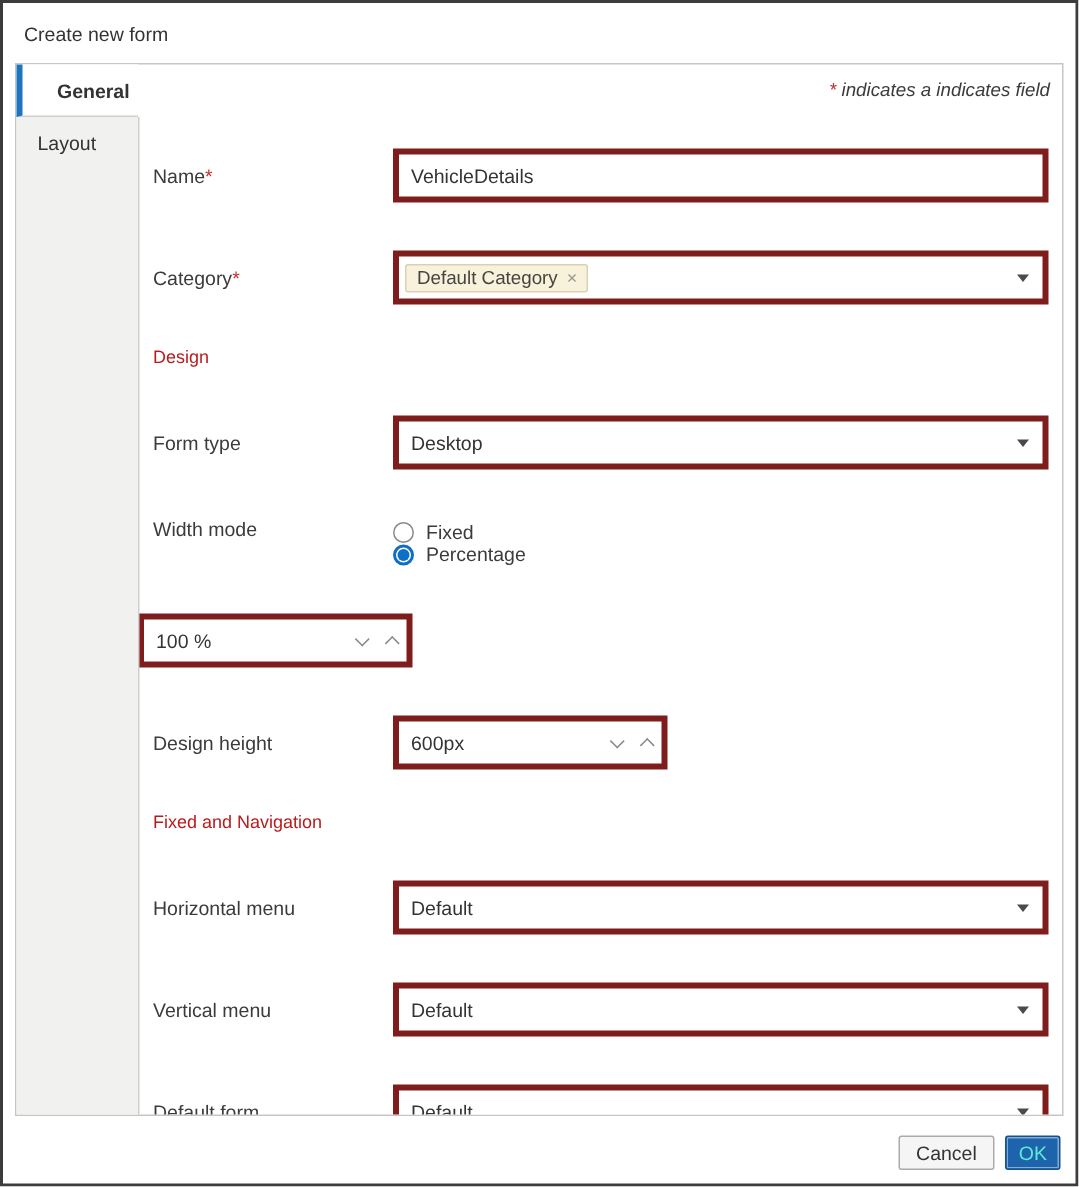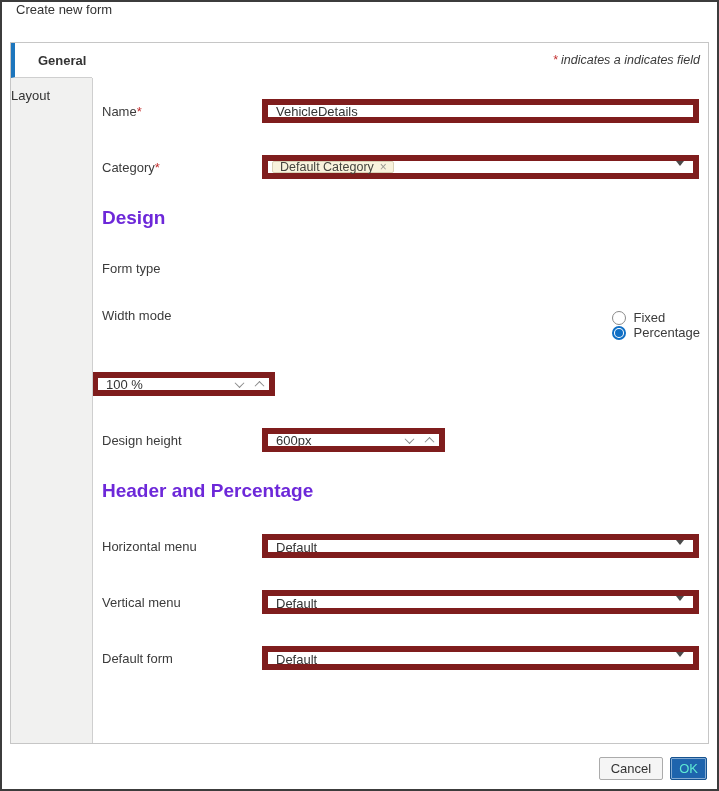--- a/index.html
+++ b/index.html
@@ -2,67 +2,67 @@
 <html><head>
 <meta charset="utf-8">
 <style>
   * { margin:0; padding:0; box-sizing:border-box; }
   html,body { width:719px; height:791px; background:#fff; font-family:"Liberation Sans", sans-serif; }
   .dialog {
     position:relative; width:719px; height:791px;
     border:2px solid #3c3c3c; background:#fff; overflow:hidden;
   }
   .dialog-title {
-    position:absolute; top:0; left:14px;
+    position:absolute; top:13px; left:14px;
     font-size:13px; color:#333;
   }
   
   .panel {
     position:absolute; left:8px; right:8px; top:40px; bottom:45px;
     border:1px solid #c6c6c6; background:#fff; display:flex;
   }
   .panel-divider {
     position:absolute; left:81px; top:35px; bottom:0; width:1px; background:#cfcfcf;
   }
   .sidebar { width:81px; background:#f1f1f0; flex-shrink:0; }
   .tab {
     height:35px; display:flex; align-items:center;
     font-size:13px; color:#333; cursor:pointer;
   }
   .tab.active {
     background:#fff; font-weight:bold;
     border-left:4px solid #1d76bd; border-bottom:1px solid #cfcfcf;
     padding-left:23px; position:relative; z-index:2;
   }
-  .tab.inactive { }
+  .tab.inactive { padding-left:14px; }
   
   .content { flex:1; padding:6px 8px 0 0; overflow:hidden; }
   .note {
     text-align:right; font-style:italic; font-size:12.5px; color:#3b3b3b;
     margin:4px 0 16px 0;
   }
   .note .star { color:#c22f2f; font-style:italic; }
   .row { display:flex; align-items:center; margin-bottom:10px;margin-top:32px; }
-  .row.align-top { align-items:flex-start;justify-content:space-between; }
+  .row.align-top { align-items:flex-start; }
   .flabel {
     width:170px; padding-left:10px; flex-shrink:0;
     font-size:13px; color:#3b3b3b;
   }
   .flabel .star { color:#c22f2f; }
   .section-title {
-    font-size:19px; font-weight:bold; color:#6d28d9;
+    font-size:12px; font-weight:normal; color:#b91c1c;
     margin:28px 0 14px 10px;
   }
   .text-input, .select, .spinner {
-    height:24px; border:6px solid #7f1d1d; background:#fff;
+    height:36px; border:4px solid #7f1d1d; background:#fff;
     font-size:13px; color:#333; font-family:inherit;
   }
   .text-input { width:437px; padding:0 8px; outline:none; }
   .select {
-    width:437px; display:flex; justify-content:space-between;
+    width:437px; display:flex; align-items:center; justify-content:space-between;
     padding:0 9px 0 8px; cursor:pointer;
   }
   .caret {
     width:0; height:0; flex-shrink:0;
     border-left:4px solid transparent; border-right:4px solid transparent;
     border-top:5px solid #4a4a4a;
   }
   
   .combo { padding-left:4px; }
   .chip {
@@ -159,20 +159,24 @@
             <span class="chip-x">×</span>
           </span>
           <span class="caret"></span>
         </div>
       </div>
 
       <div class="section-title">Design</div>
 
       <div class="row">
         <div class="flabel">Form type</div>
+        <div class="select">
+          <span>Desktop</span>
+          <span class="caret"></span>
+        </div>
       </div>
 
       <div class="row align-top" style="margin-bottom:14px;">
         <div class="flabel">Width mode</div>
         <div class="radio-group">
           <div class="radio-option">
             <span class="radio"></span>
             <span>Fixed</span>
           </div>
           <div class="radio-option">
@@ -200,21 +204,21 @@
           <input type="text" value="600px" style="">
           <span class="spin-btn">
               <span class="chev down"></span>
             </span>
           <span class="spin-btn">
               <span class="chev up"></span>
             </span>
         </div>
       </div>
 
-      <div class="section-title">Header and Percentage</div>
+      <div class="section-title">Fixed and Navigation</div>
 
       <div class="row">
         <div class="flabel">Horizontal menu</div>
         <div class="select">
           <span>Default</span>
           <span class="caret"></span>
         </div>
       </div>
 
       <div class="row">

